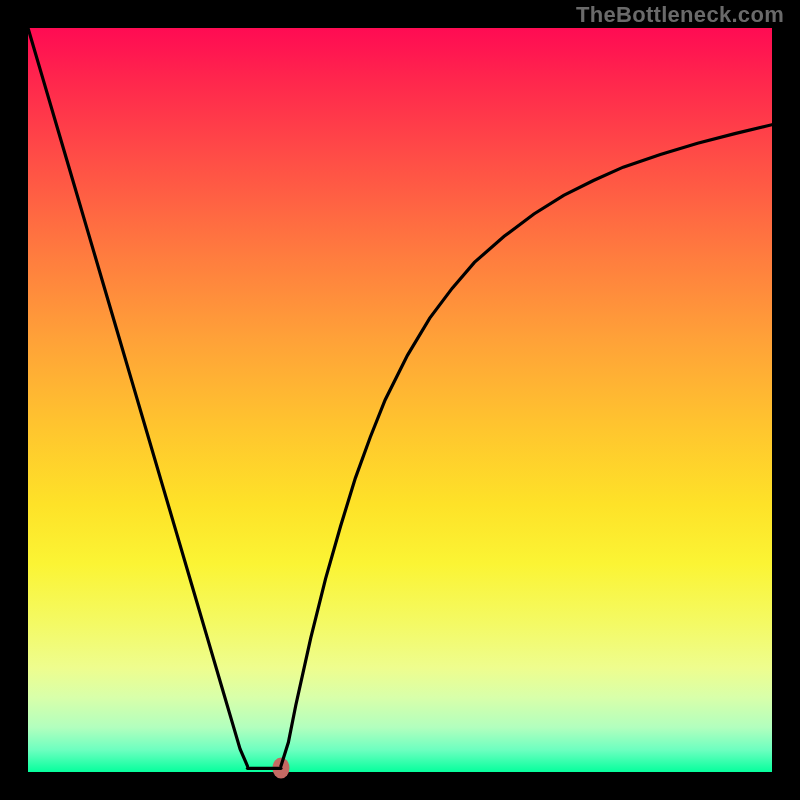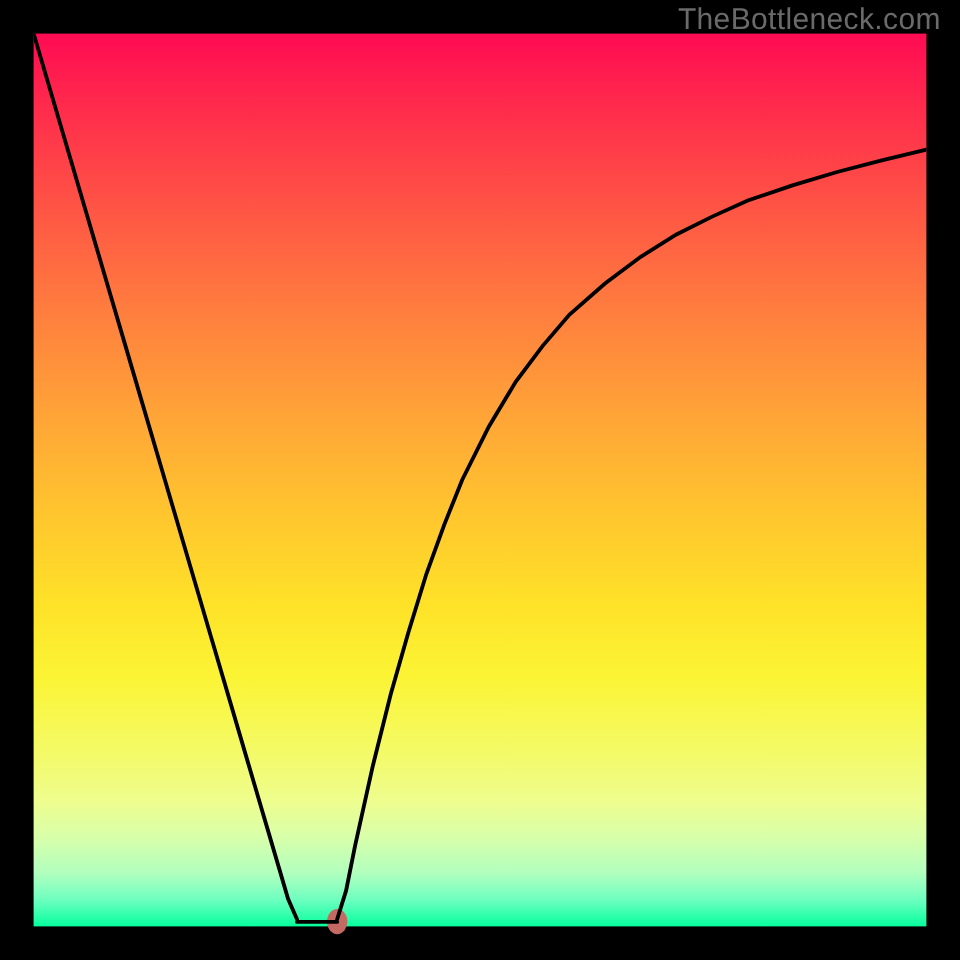--- a/index.html
+++ b/index.html
@@ -15,22 +15,22 @@
     position: relative;
     width: 800px;
     height: 800px;
     background: #000;
   }
   .watermark {
     position: absolute;
     top: 2px;
     right: 16px;
     color: #6a6a6a;
-    font-size: 25px;
-    font-weight: 400;
+    font-size: 22px;
+    font-weight: 700;
     letter-spacing: 0.3px;
     z-index: 5;
   }
   .plot {
     position: absolute;
     left: 28px;
     top: 28px;
     width: 744px;
     height: 744px;
     

